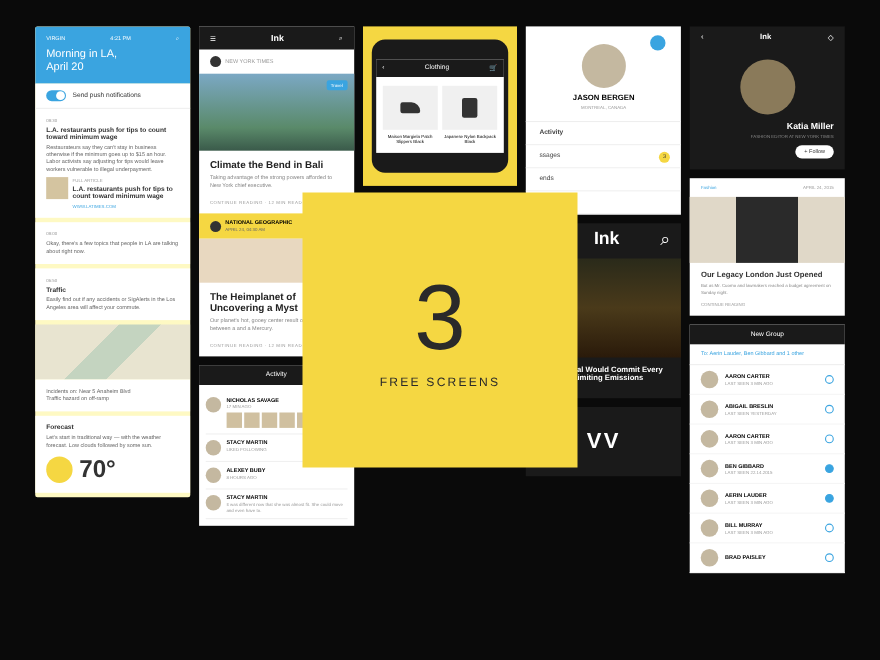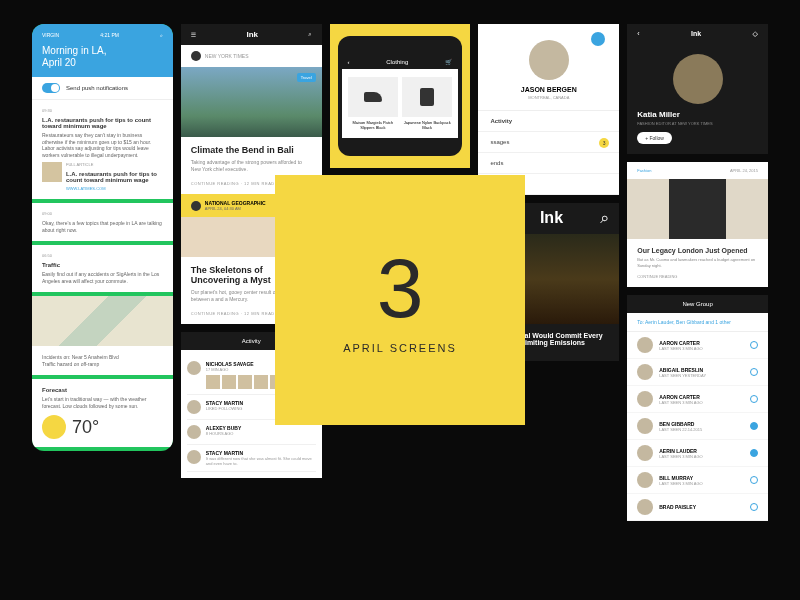--- a/index.html
+++ b/index.html
@@ -1,35 +1,35 @@
 <!DOCTYPE html>
 <html><head>
 <meta charset="utf-8">
 <style>
 *{margin:0;padding:0;box-sizing:border-box;font-family:-apple-system,Helvetica,Arial,sans-serif}
 body{background:#0a0a0a;width:800px;height:600px;overflow:hidden;position:relative}
 .grid{display:flex;gap:8px;padding:24px 32px;height:100%}
 .col{flex:1;display:flex;flex-direction:column;gap:8px}
 
 
-.s1{background:#22c55e;border-radius:12px;overflow:hidden;font-size:6px;color:#333}
+.s1{background:#fef9c3;border-radius:2px;overflow:hidden;font-size:6px;color:#333}
 .s1 .hdr{background:#3aa4e0;color:#fff;padding:8px 10px}
 .s1 .status{display:flex;justify-content:space-between;font-size:5px;margin-bottom:6px}
 .s1 .title{font-size:10px;font-weight:300;line-height:1.2}
 .s1 .togglerow{background:#fff;padding:6px 10px;display:flex;align-items:center;gap:6px;border-bottom:1px solid #eee}
 .toggle{width:18px;height:10px;background:#3aa4e0;border-radius:10px;position:relative}
 .toggle:after{content:'';position:absolute;width:8px;height:8px;background:#fff;border-radius:50%;top:1px;left:9px}
 .s1 .sec{padding:8px 10px;background:#fff;margin-bottom:4px}
 .s1 .lbl{font-size:4px;color:#999;text-transform:uppercase;margin-bottom:4px}
 .s1 h4{font-size:6px;font-weight:600;margin-bottom:3px}
 .s1 p{font-size:5px;color:#666;line-height:1.3}
 .s1 .thumb{display:flex;gap:4px;margin-top:4px}
 .s1 .thumb .img{width:20px;height:20px;background:#d4c4a0}
 .s1 .map{height:50px;background:linear-gradient(135deg,#e8e4d0 40%,#c4d4c0 40%,#c4d4c0 60%,#e8e4d0 60%)}
-.s1 .temp{font-size:18px;font-weight:400}
+.s1 .temp{font-size:22px;font-weight:700}
 .s1 .sun{width:24px;height:24px;background:#f5d742;border-radius:50%;display:inline-block}
 
 
 .s2{background:#fff;font-size:6px}
 .s2 .bar{background:#1a1a1a;color:#fff;padding:6px 10px;display:flex;justify-content:space-between;align-items:center}
 .s2 .bar .logo{font-size:8px;font-weight:bold}
 .s2 .pub{display:flex;align-items:center;gap:4px;padding:6px 10px;font-size:5px;color:#999}
 .s2 .pubicon{width:10px;height:10px;background:#333;border-radius:50%}
 .s2 .hero{height:70px;background:linear-gradient(180deg,#7ba8c4 0%,#5a8a6a 70%,#3a5a4a 100%);position:relative}
 .s2 h3{font-size:9px;padding:8px 10px 4px;color:#222}
@@ -69,21 +69,21 @@
 .s4 .mitem.hl{font-weight:600}
 .nbadge{position:absolute;right:10px;top:6px;background:#f5d742;color:#333;width:10px;height:10px;border-radius:50%;font-size:5px;display:flex;align-items:center;justify-content:center}
 .s4b{background:#1a1a1a;color:#fff}
 .s4b .tiger{height:90px;background:linear-gradient(180deg,#2a2a1a 0%,#4a3a1a 50%,#2a1a0a 100%);position:relative}
 .s4b h4{font-size:7px;padding:8px 10px 2px;color:#fff}
 .srctag{font-size:4px;color:#3aa4e0;padding:0 10px 8px}
 
 
 .s5{background:#1a1a1a;color:#fff;font-size:5px}
 .s5 .bar{padding:6px 10px;display:flex;justify-content:space-between;font-size:7px}
-.s5 .prof{text-align:left;padding:10px}
+.s5 .prof{text-align:right;padding:10px}
 .s5 .avatar{width:50px;height:50px;background:#8a7a5a}
 .s5 h4{font-size:8px;margin-bottom:2px}
 .s5 .sub{font-size:4px;color:#888}
 .followbtn{background:#fff;color:#333;font-size:5px;padding:3px 8px;border-radius:10px;display:inline-block;margin-top:6px}
 .s5b{background:#fff;color:#333}
 .s5b .store{height:60px;background:linear-gradient(90deg,#e0d8c8 30%,#2a2a2a 30%,#2a2a2a 70%,#e0d8c8 70%)}
 .s5b h4{font-size:7px;padding:8px 10px 3px}
 .s5b p{font-size:4px;color:#888;padding:0 10px 6px;line-height:1.4}
 
 
@@ -191,21 +191,21 @@
   <p class="excerpt">Taking advantage of the strong powers afforded to New York chief executive.</p>
   <div class="cta">CONTINUE READING · 12 MIN READ</div>
   <div class="pub2">
           <span class="pubicon"></span>
           <div>
             <div style="font-size:5px;font-weight:600">NATIONAL GEOGRAPHIC</div>
             <div style="font-size:4px;color:#666">APRIL 24, 04:30 AM</div>
           </div>
         </div>
   <div style="height:40px;background:#e8d8c0"></div>
-  <h3>The Skeletons of Uncovering a Myst</h3>
+  <h3>The Heimplanet of Uncovering a Myst</h3>
   <p class="excerpt">Our planet's hot, gooey center result of a collision between a and a Mercury.</p>
   <div class="cta">CONTINUE READING · 12 MIN READ</div>
 </div>
 <div class="s6">
   <div class="bar"><span>Activity</span></div>
   <div class="feed" id="feed">
           <div class="fitem">
             <div class="fav"></div>
             <div class="ftxt">
               <div class="fname">NICHOLAS SAVAGE</div>
@@ -315,20 +315,21 @@
 <div class="s4b">
   <div class="bar" style="padding:6px 10px;display:flex;justify-content:space-between">
           <span>☰</span>
           <span style="font-weight:bold">Ink</span>
           <span>⌕</span>
         </div>
   <div class="tiger"></div>
   <h4>Climate Deal Would Commit Every Nation to Limiting Emissions</h4>
   <div class="srctag">NEW YORK TIMES</div>
 </div>
+<div style="background:#1a1a1a;color:#fff;text-align:center;padding:20px 0;font-size:20px;font-weight:bold;letter-spacing:2px">VV</div>
 </div>
 
 <div class="col">
 <div class="s5">
   <div class="bar">
           <span>‹</span>
           <span style="font-weight:bold">Ink</span>
           <span>◇</span>
         </div>
   <div class="prof">
@@ -409,14 +410,14 @@
             <span class="cdot"></span>
           </div>
         </div>
 </div>
 </div>
 
 </div>
 
 <div class="overlay">
   <div class="big">3</div>
-  <div class="sub">APRIL SCREENS</div>
+  <div class="sub">FREE SCREENS</div>
 </div>
 
 </body></html>

